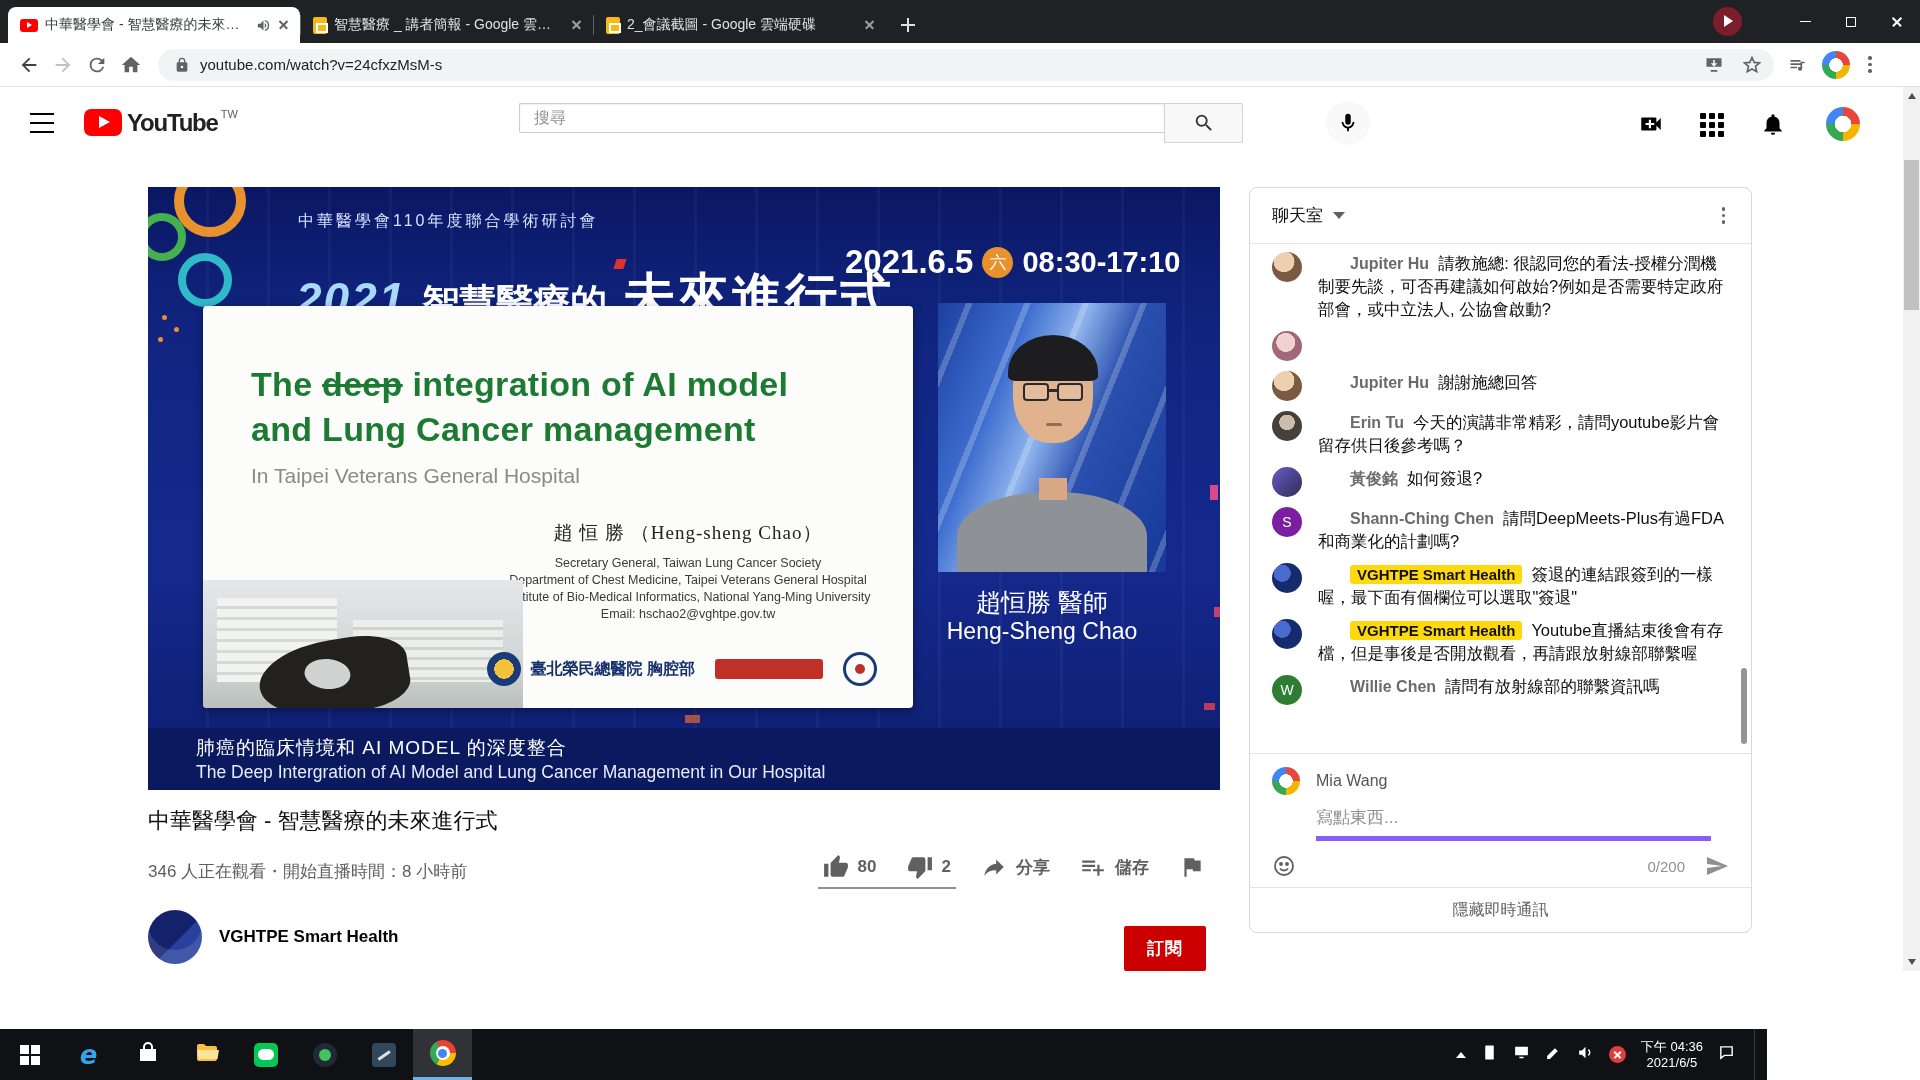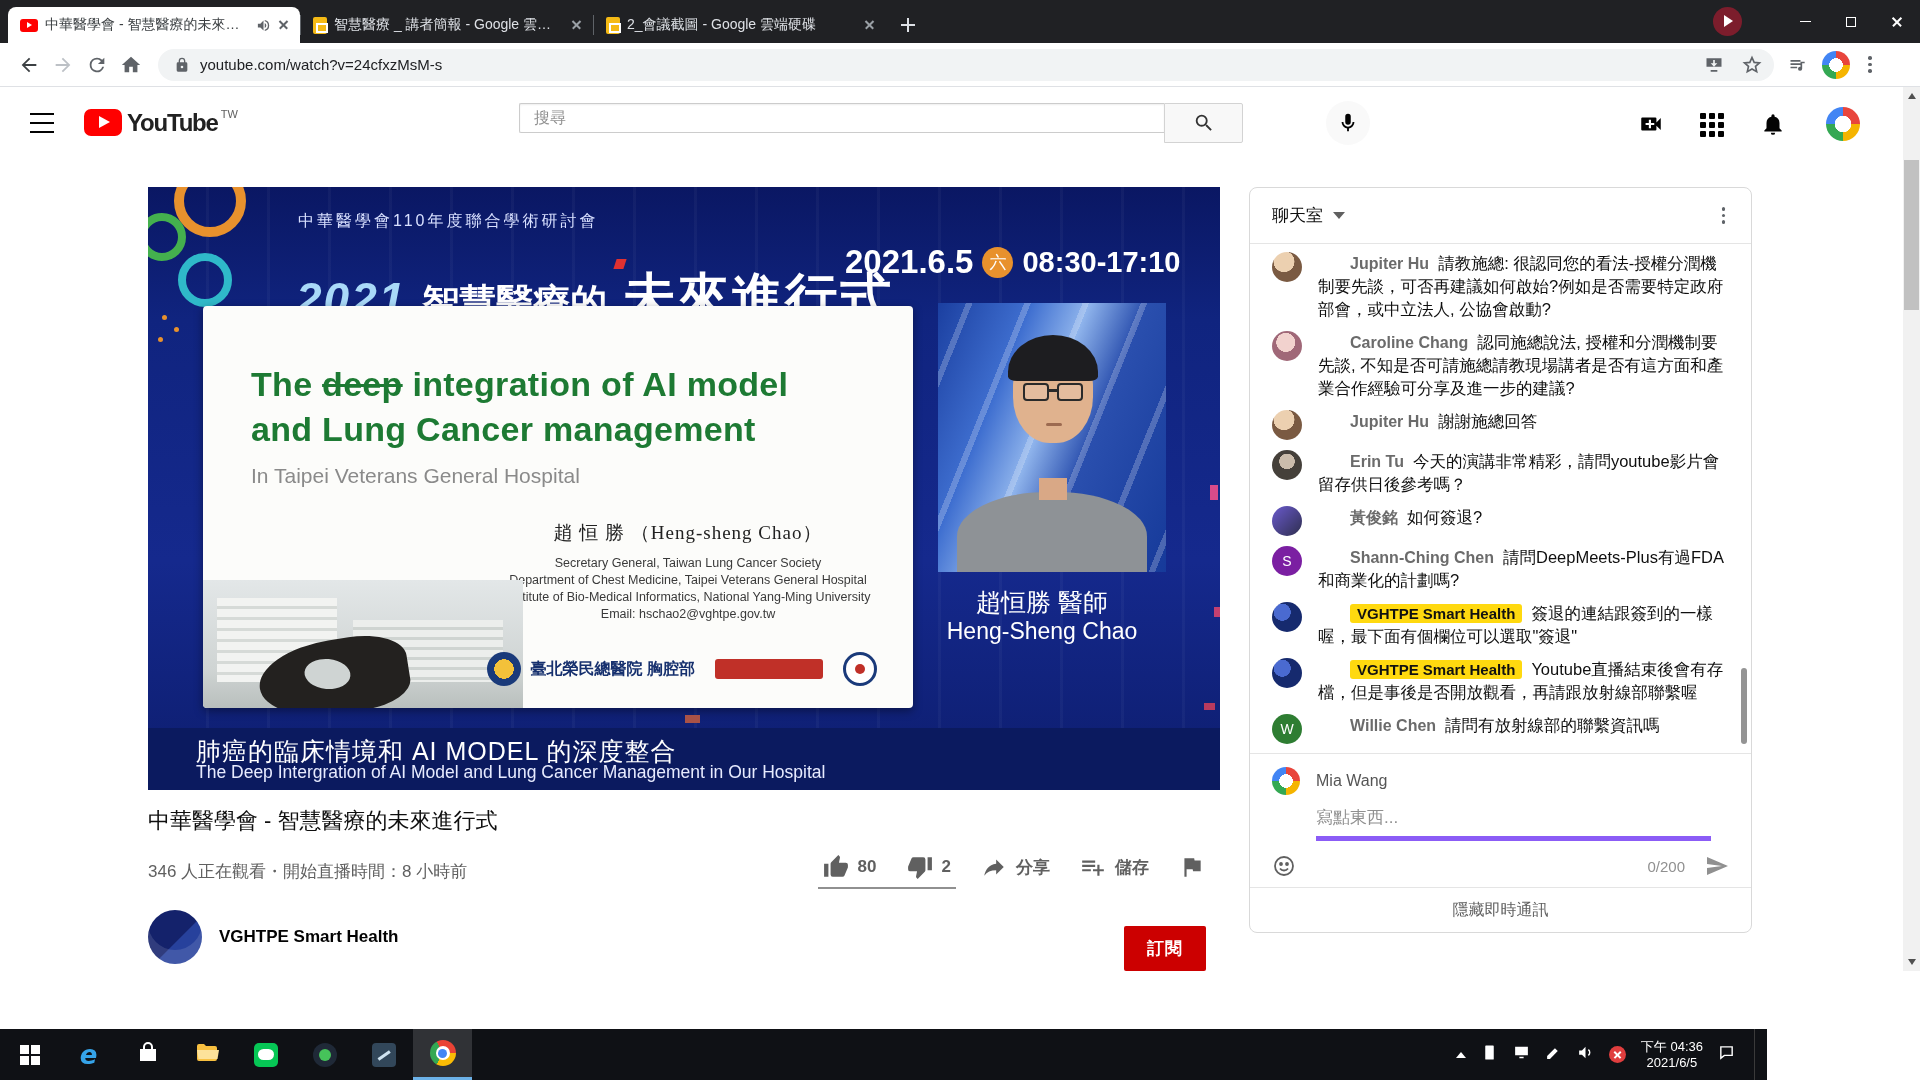--- a/index.html
+++ b/index.html
@@ -125,21 +125,21 @@
   .wc-hair { position:absolute; left:-5px; top:-8px; width:90px; height:46px; background:#1d1d20; border-radius:50% 50% 10% 10% / 80% 80% 10% 10%; }
   .wc-glass { position:absolute; left:10px; top:40px; width:26px; height:18px; border:2.5px solid #2a2a2a; border-radius:4px; background:rgba(255,255,255,.14); }
   .wc-glass.rt { left:44px; }
   .wc-bridge { position:absolute; left:35px; top:46px; width:10px; height:2.5px; background:#2a2a2a; }
   .wc-mouth { position:absolute; left:33px; top:80px; width:16px; height:2.5px; background:#9c6a50; border-radius:2px; }
   .wc-cap { position:absolute; width:228px; left:780px; text-align:center; color:#fff; }
   .cap1 { top:399px; font-size:25px; }
   .cap2 { top:431px; font-size:23px; }
 
   .banner { position:absolute; left:0; top:541px; width:1072px; height:62px; background:#0b1a5f; }
-  .banner-zh { position:absolute; left:48px; top:7px; font-size:25px; color:#fff; letter-spacing:1px; }
+  .banner-zh { position:absolute; left:48px; top:7px; font-size:19px; color:#fff; letter-spacing:1px; }
   .banner-en { position:absolute; left:48px; top:34px; font-size:17.5px; color:#e7ebff; }
   .glitch { position:absolute; }
   .g1 { right:2px; top:298px; width:8px; height:15px; background:#d84b8a; }
   .g2 { right:0; top:420px; width:6px; height:10px; background:#c34070; }
   .g3 { right:5px; top:516px; width:11px; height:7px; background:#b83a5e; }
   .g4 { left:537px; top:528px; width:15px; height:8px; background:#a85247; }
 
   
   .below { position:absolute; left:148px; top:806px; width:1072px; }
   .v-title { font-size:22px; color:#0f0f0f; }
@@ -510,21 +510,20 @@
           <i></i>
         </span>
     </div>
     <div class="chat-messages">
       <div class="chat-msg">
         <span class="cav av0"></span>
         <p class="cbody"><span class="cauthor">Jupiter Hu</span><span>請教施總: 很認同您的看法-授權分潤機制要先談，可否再建議如何啟始?例如是否需要特定政府部會，或中立法人, 公協會啟動?</span></p>
       </div>
       <div class="chat-msg">
         <span class="cav av1"></span>
-        <p class="cbody"><span class="cauthor">Caroline Chang</span><span>認同施總說法, 授權和分潤機制要先談, 不知是否可請施總請教現場講者是否有這方面和產業合作經驗可分享及進一步的建議?</span></p>
       </div>
       <div class="chat-msg">
         <span class="cav av2"></span>
         <p class="cbody"><span class="cauthor">Jupiter Hu</span><span>謝謝施總回答</span></p>
       </div>
       <div class="chat-msg">
         <span class="cav av3"></span>
         <p class="cbody"><span class="cauthor">Erin Tu</span><span>今天的演講非常精彩，請問youtube影片會留存供日後參考嗎？</span></p>
       </div>
       <div class="chat-msg">

